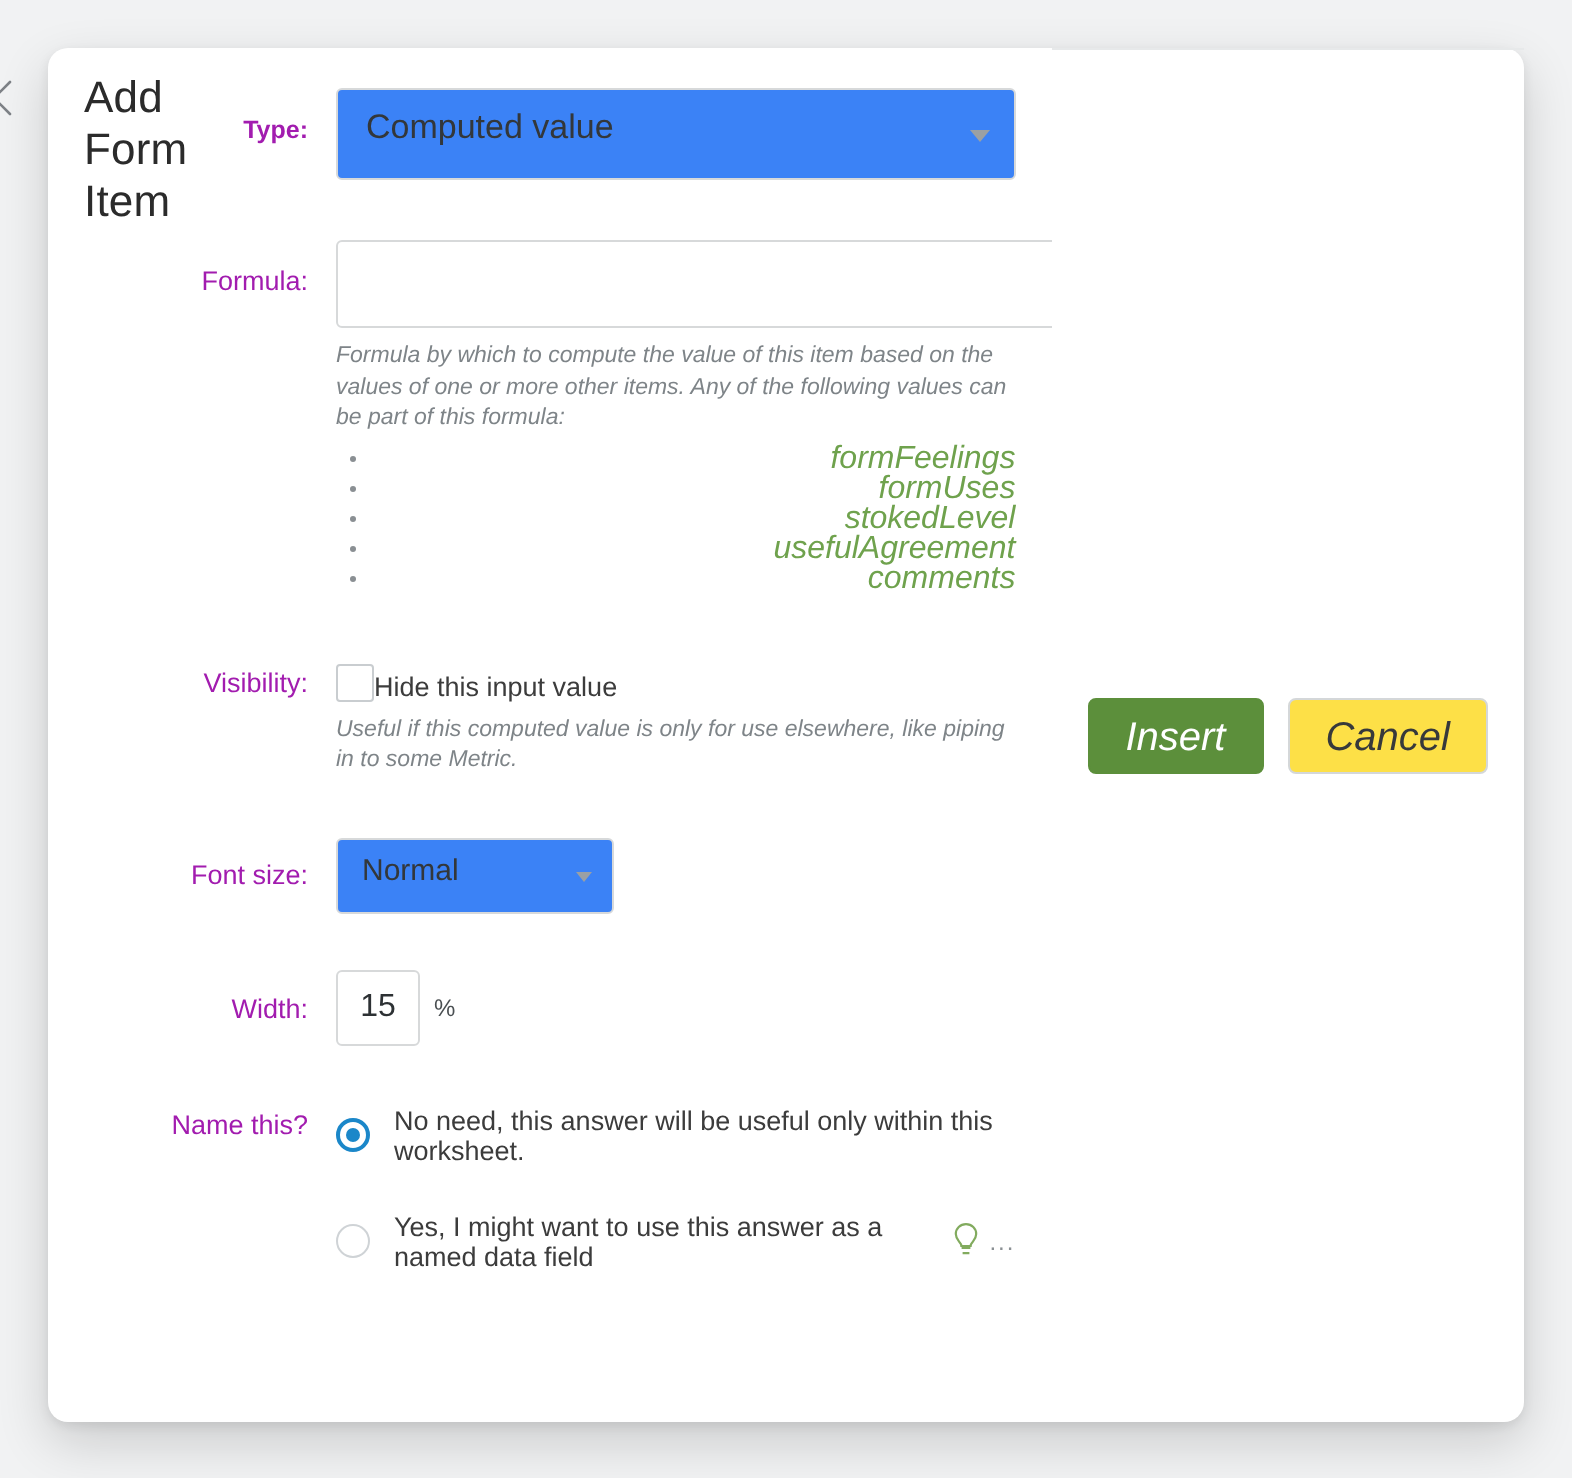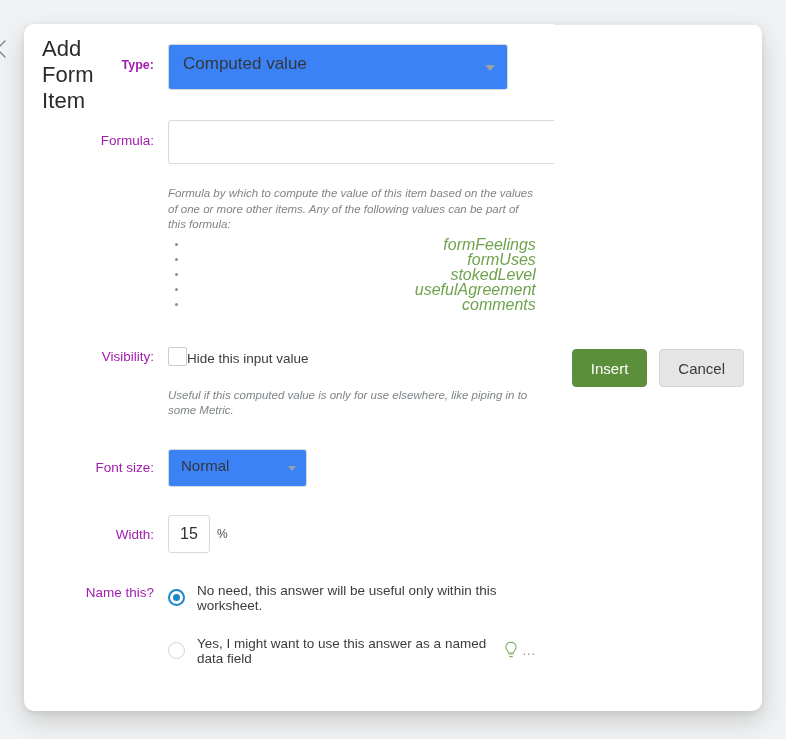--- a/index.html
+++ b/index.html
@@ -147,21 +147,21 @@
     right: 0;
   }
   .resize-grip:before { width: 9px; bottom: 3px; }
   .resize-grip:after  { width: 5px; bottom: 1px; }
 
   .help {
     font-size: 11.5px;
     font-style: italic;
     color: #7e8488;
     line-height: 1.35;
-    margin-top: 22px;
+    margin-top: 7px;
     max-width: 580px;
   }
 
   ul.var-list {
     list-style: none;
     margin: 4px 0 0 0;
     padding: 0;
   }
   ul.var-list li {
     position: relative;
@@ -263,36 +263,37 @@
   .dlg-footer {
     flex: 0 0 auto;
     border-top: 1px solid #e7e9ea;
     padding: 14px 18px;
     display: flex;
     align-items: center;
     gap: 12px;
   }
   .btn {
     font-family: "Liberation Sans", sans-serif;
-    font-size: 15px;
+    font-size: 20px;
     border-radius: 4px;
     padding: 0 18px;
     height: 38px;
     line-height: 38px;
     cursor: pointer;
     box-sizing: border-box;
     border: 1px solid transparent;
+    font-style: italic;
   }
   .btn-primary {
     background: #5c8f3b;
     color: #ffffff;
     border-color: #5c8f3b;
   }
   .btn-secondary {
-    background: #e5e5e5;
+    background: #fde047;
     color: #37393b;
     border-color: #d4d7d9;
   }
 
   
   .r-type      { margin-top: 20px; }
   .r-formula   { margin-top: 30px; }
   .r-visibility{ margin-top: 35px; }
   .r-font      { margin-top: 30px; }
   .r-width     { margin-top: 28px; }

